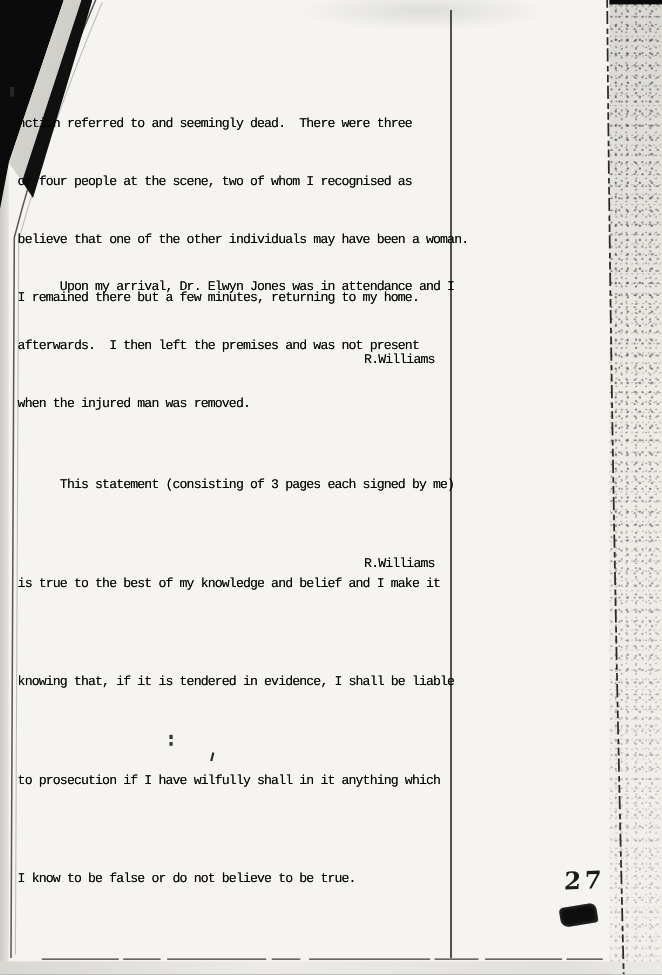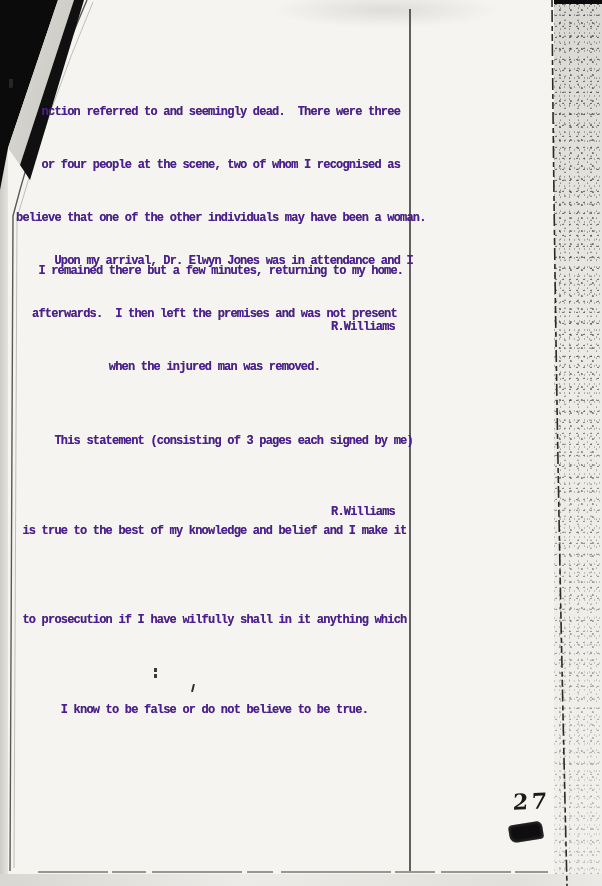--- a/index.html
+++ b/index.html
@@ -3,24 +3,23 @@
 <meta charset="utf-8">
 <style>
   html,body { margin:0; padding:0; background:#888; }
   .page {
     position:relative; width:602px; height:886px;
     background:#f5f4f0; overflow:hidden;
     font-family:"Liberation Mono","DejaVu Sans Mono",monospace;
   }
   
   .typed {
-    position:absolute; color:#4c1d95; font-size:12px; font-weight:700;
+    position:absolute; color:#000000; font-size:12px; font-weight:400;
     letter-spacing:-0.8px; white-space:pre;
     text-shadow:0 0 0.6px rgba(46,44,39,0.65);
-    text-align:center;
   }
   .para { left:16px; }
   .line  { height:25px;   line-height:25px; }
   .line255 { height:25.5px; line-height:25.5px;margin-top:36px; }
   
   .left-strip {
     position:absolute; left:0; top:0; width:8px; height:886px;
     background:linear-gradient(to right,#cdcbc6,#e6e4df);
   }
   .corner-fold { position:absolute; left:0; top:0; width:140px; height:250px; }
@@ -123,20 +122,21 @@
     <div class="line">      Upon my arrival, Dr. Elwyn Jones was in attendance and I</div>
     <div class="line">afterwards.  I then left the premises and was not present</div>
     <div class="line">when the injured man was removed.</div>
   </div>
 
   <div class="typed" style="left:331px; top:320px">R.Williams</div>
 
   <div class="typed para" style="top:365px">
     <div class="line255">      This statement (consisting of 3 pages each signed by me)</div>
     <div class="line255">is true to the best of my knowledge and belief and I make it</div>
+    <div class="line255">knowing that, if it is tendered in evidence, I shall be liable</div>
     <div class="line255">to prosecution if I have wilfully shall in it anything which</div>
     <div class="line255">I know to be false or do not believe to be true.</div>
   </div>
 
   <div class="typed" style="left:331px; top:505px">R.Williams</div>
 
 
   <div class="cut-letter"></div>
   <div class="stray-mark-1"></div>
   <div class="stray-mark-2"></div>

